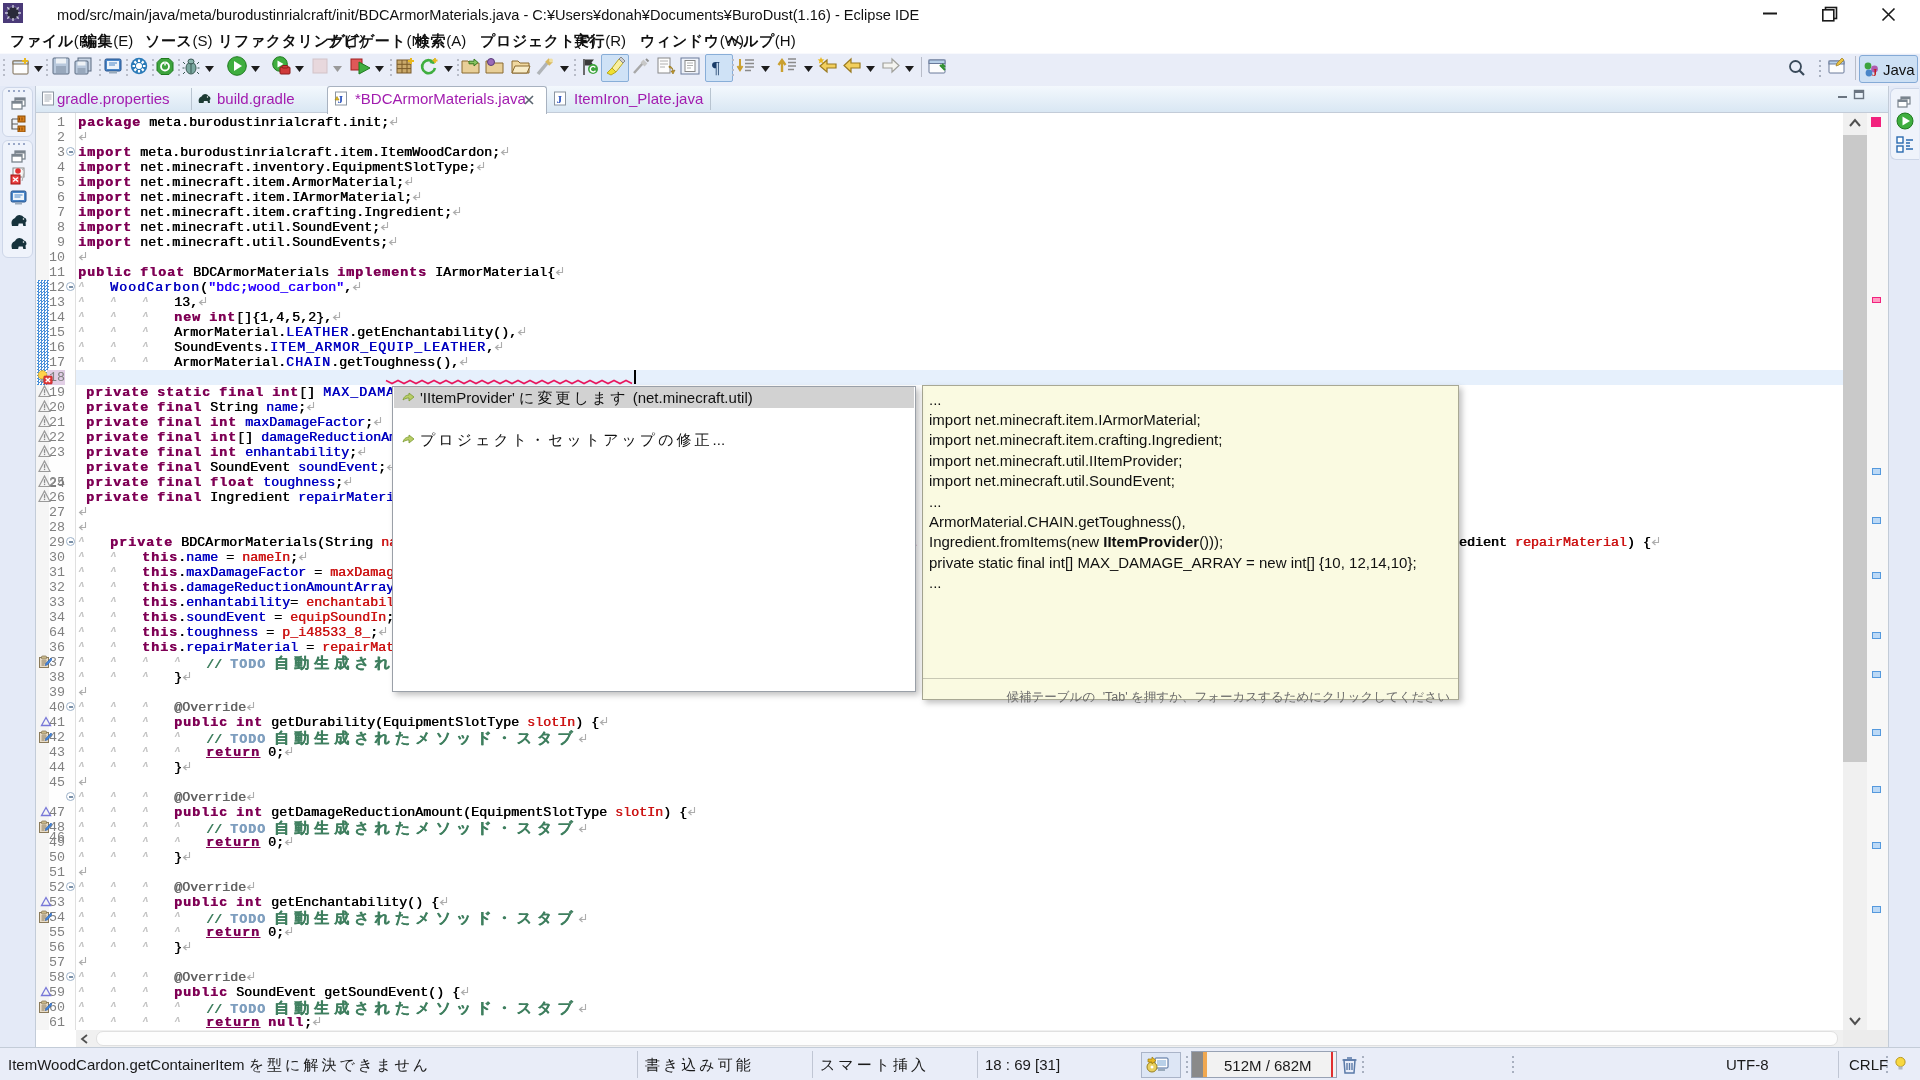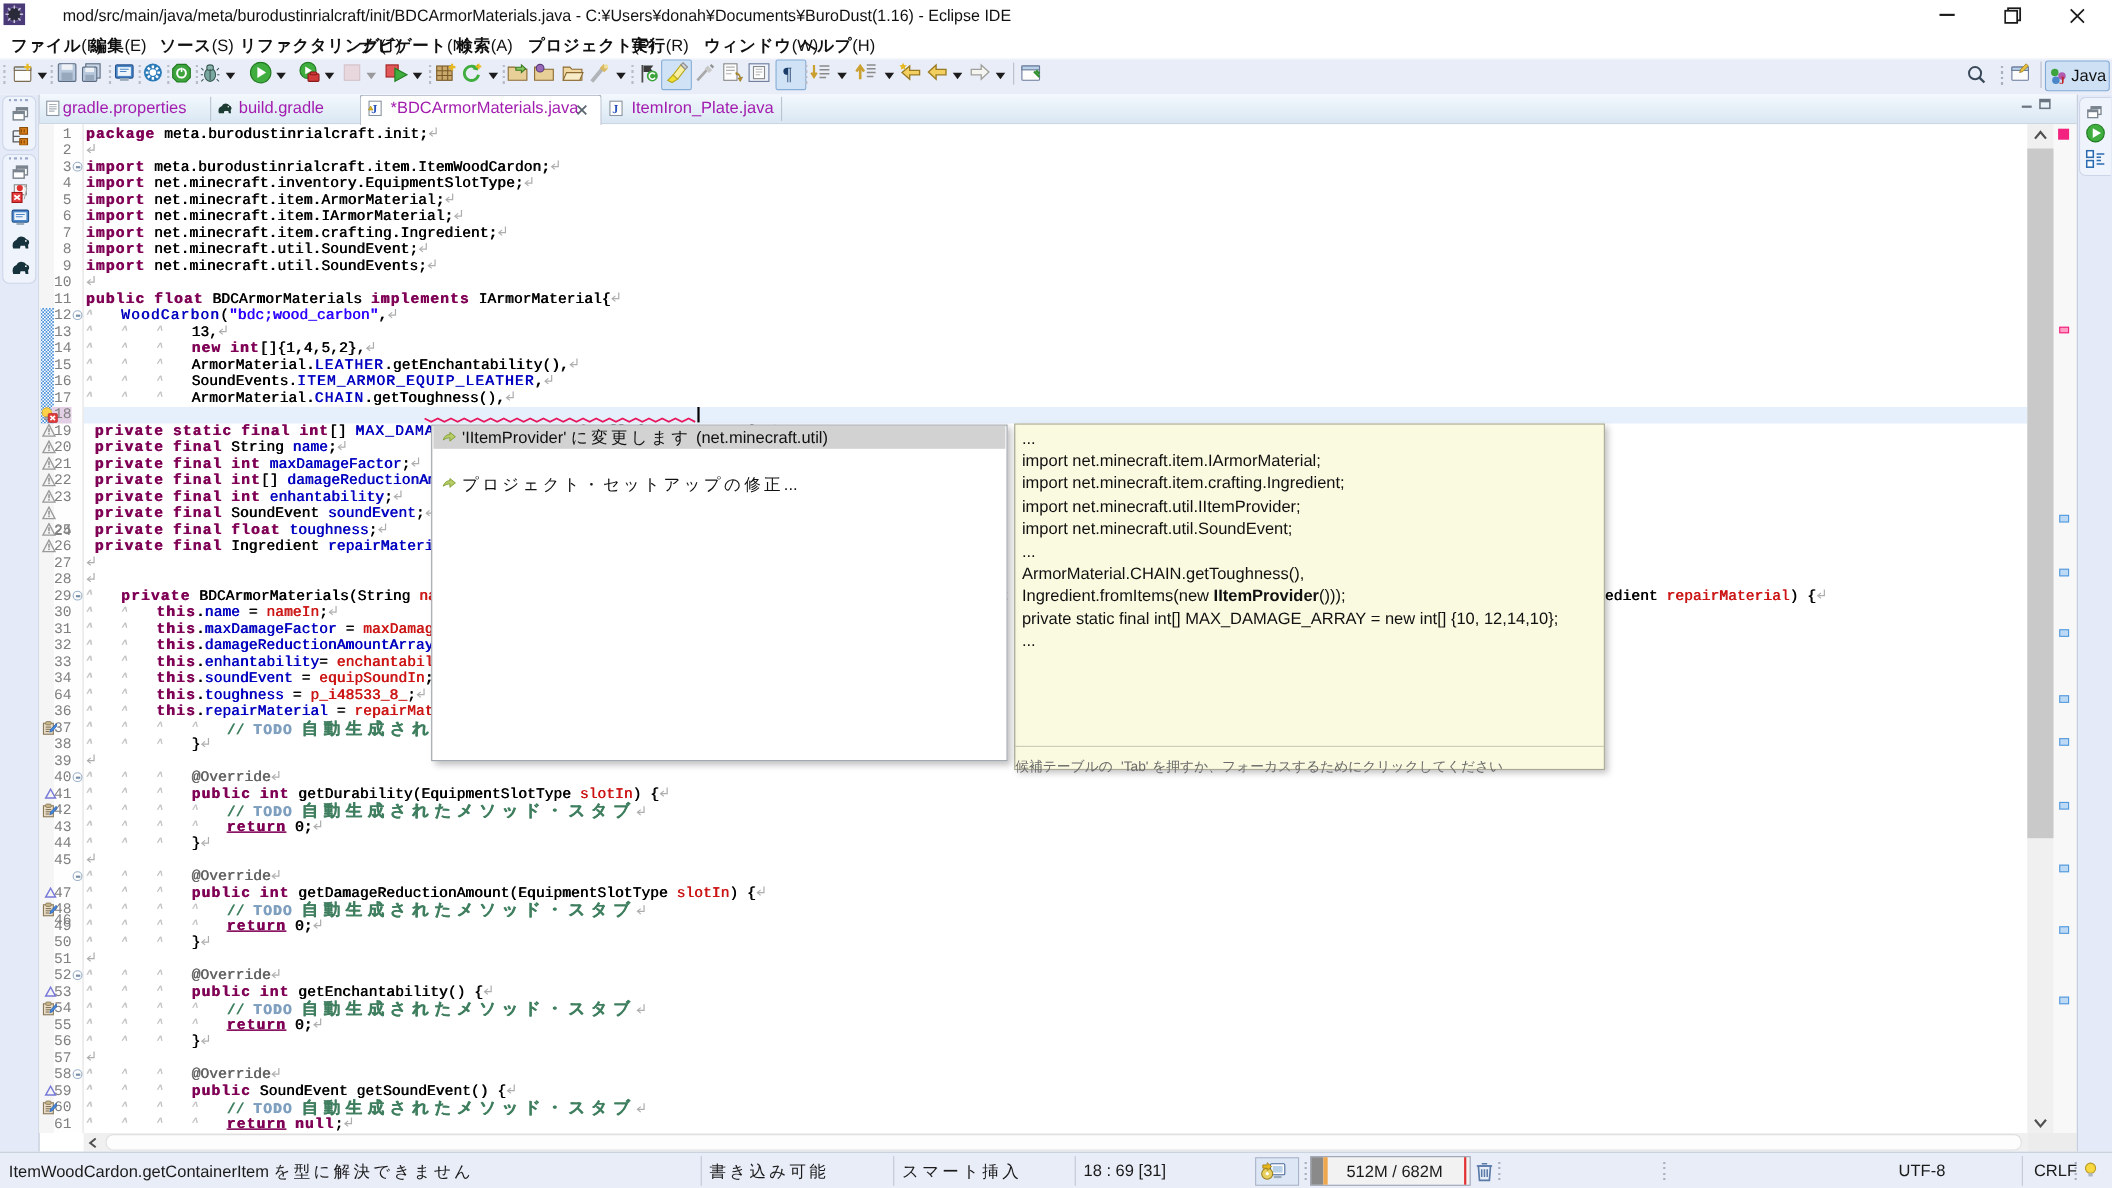--- a/index.html
+++ b/index.html
@@ -53,21 +53,21 @@
 #statusbar{position:absolute;left:0;top:1047px;width:1920px;height:33px;background:#e9edf8;border-top:1px solid #c3ccd8}
 .st{position:absolute;top:8px;font-size:15px;color:#1a1a1a;white-space:pre}
 .ssep{position:absolute;top:3px;width:1px;height:27px;background:#c0c6d4}
 .dots{position:absolute;top:6px;width:2px;height:20px;background-image:repeating-linear-gradient(#a8b0c0 0 2px,transparent 2px 5px)}
 #popup{position:absolute;left:392px;top:386px;width:524px;height:306px;background:#fff;border:1px solid #9aa0a8;box-shadow:3px 3px 6px rgba(0,0,0,0.25);z-index:20}
 .prow{position:absolute;left:1px;width:520px;height:21px}
 .psel{background:#d2d2d2}
 .ptxt{position:absolute;left:26px;top:2px;font-size:15px;color:#101010;white-space:pre}
 .jpu{letter-spacing:3px;font-weight:normal}
 #ypanel{position:absolute;left:922px;top:385px;width:537px;height:315px;background:#fafae1;border:1px solid #a8a894;box-shadow:3px 3px 6px rgba(0,0,0,0.25);z-index:19;font-size:15px;color:#101010}
-#yfoot{position:absolute;left:0;top:292px;width:535px;height:26px;border-top:1px solid #c8c8b4;font-size:13px;color:#6a6a6a;}
+#yfoot{position:absolute;left:0;top:292px;width:535px;height:26px;border-top:1px solid #c8c8b4;font-size:13px;color:#6a6a6a;text-align:right}
 #yfoot span{margin-right:4px;display:inline-block;margin-top:5px;letter-spacing:0;font-size:12.5px}
 #menubar .mi{position:absolute;top:4px;font-size:15px;color:#101010;white-space:pre}
 #javabtn{position:absolute;left:1859px;top:55px;width:59px;height:28px;background:#cde0f4;border:1px solid #84aad6;border-radius:3px;z-index:3}
 #javabtn svg{position:absolute;left:3px;top:5px}
 #javabtn span{position:absolute;left:23px;top:5px;font-size:15px;color:#101010}
 .jpm{letter-spacing:0.6px;font-weight:bold}
 </style></head>
 <body>
 <svg width="0" height="0" style="position:absolute">
     <defs>

